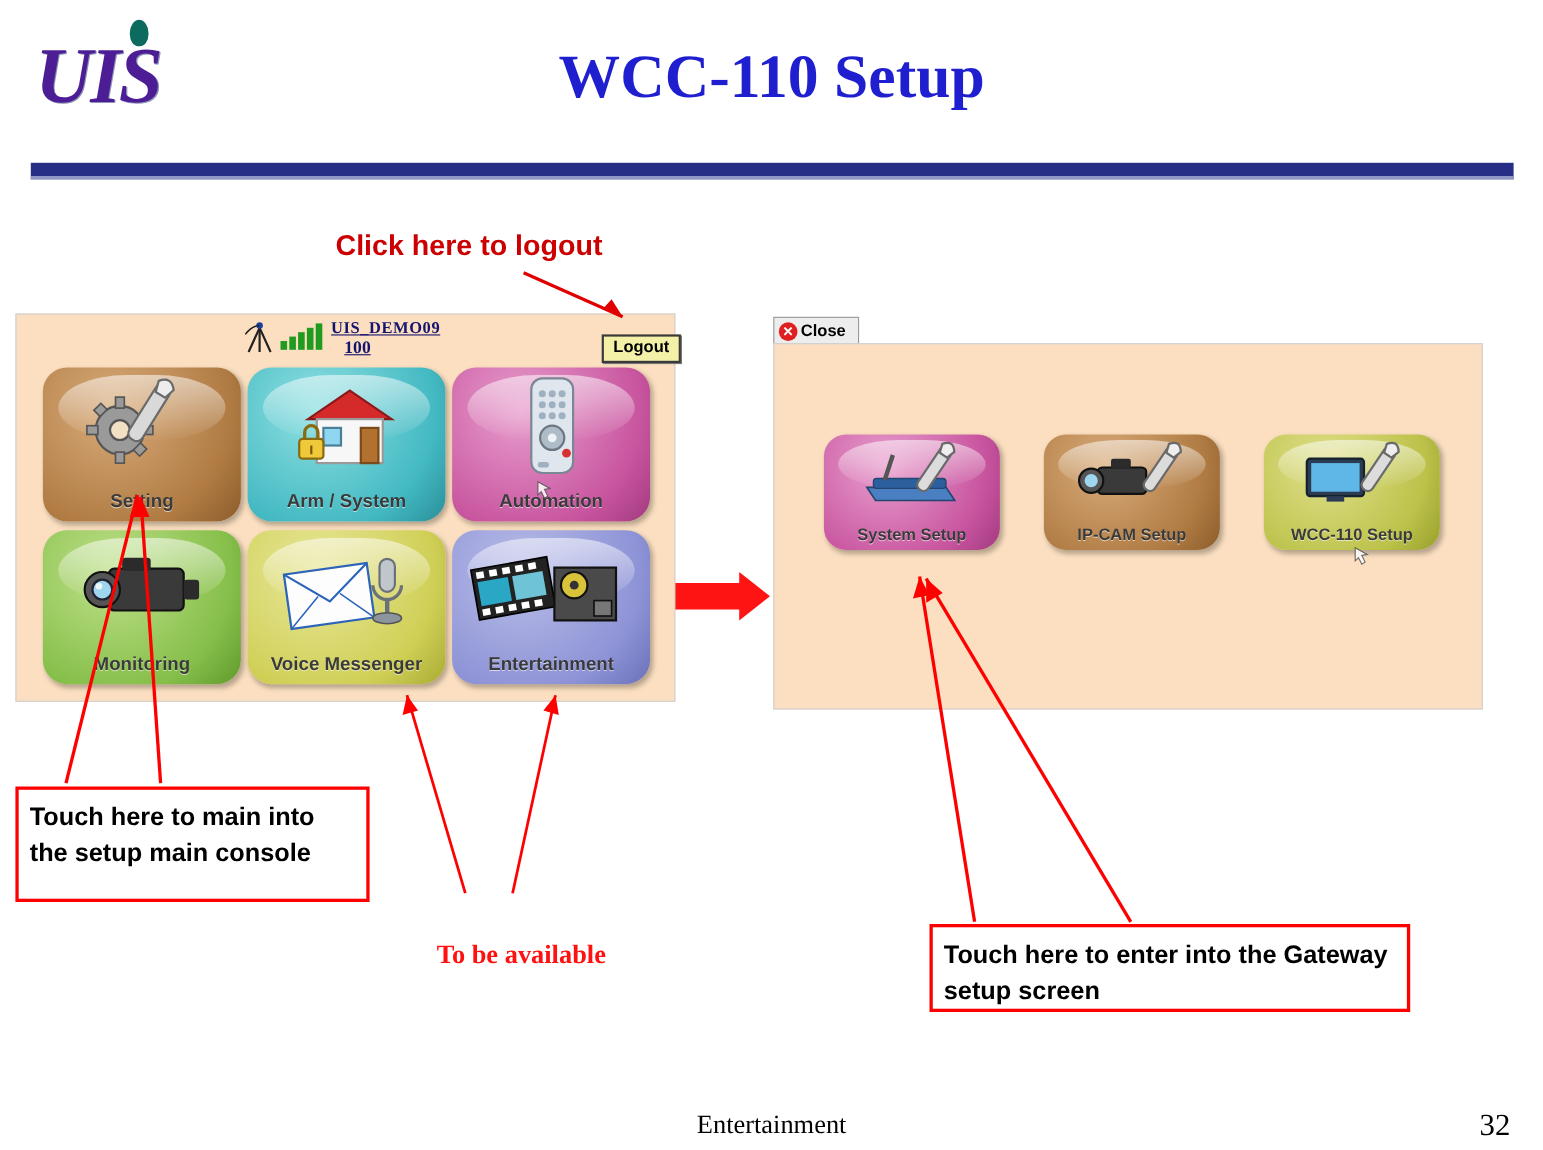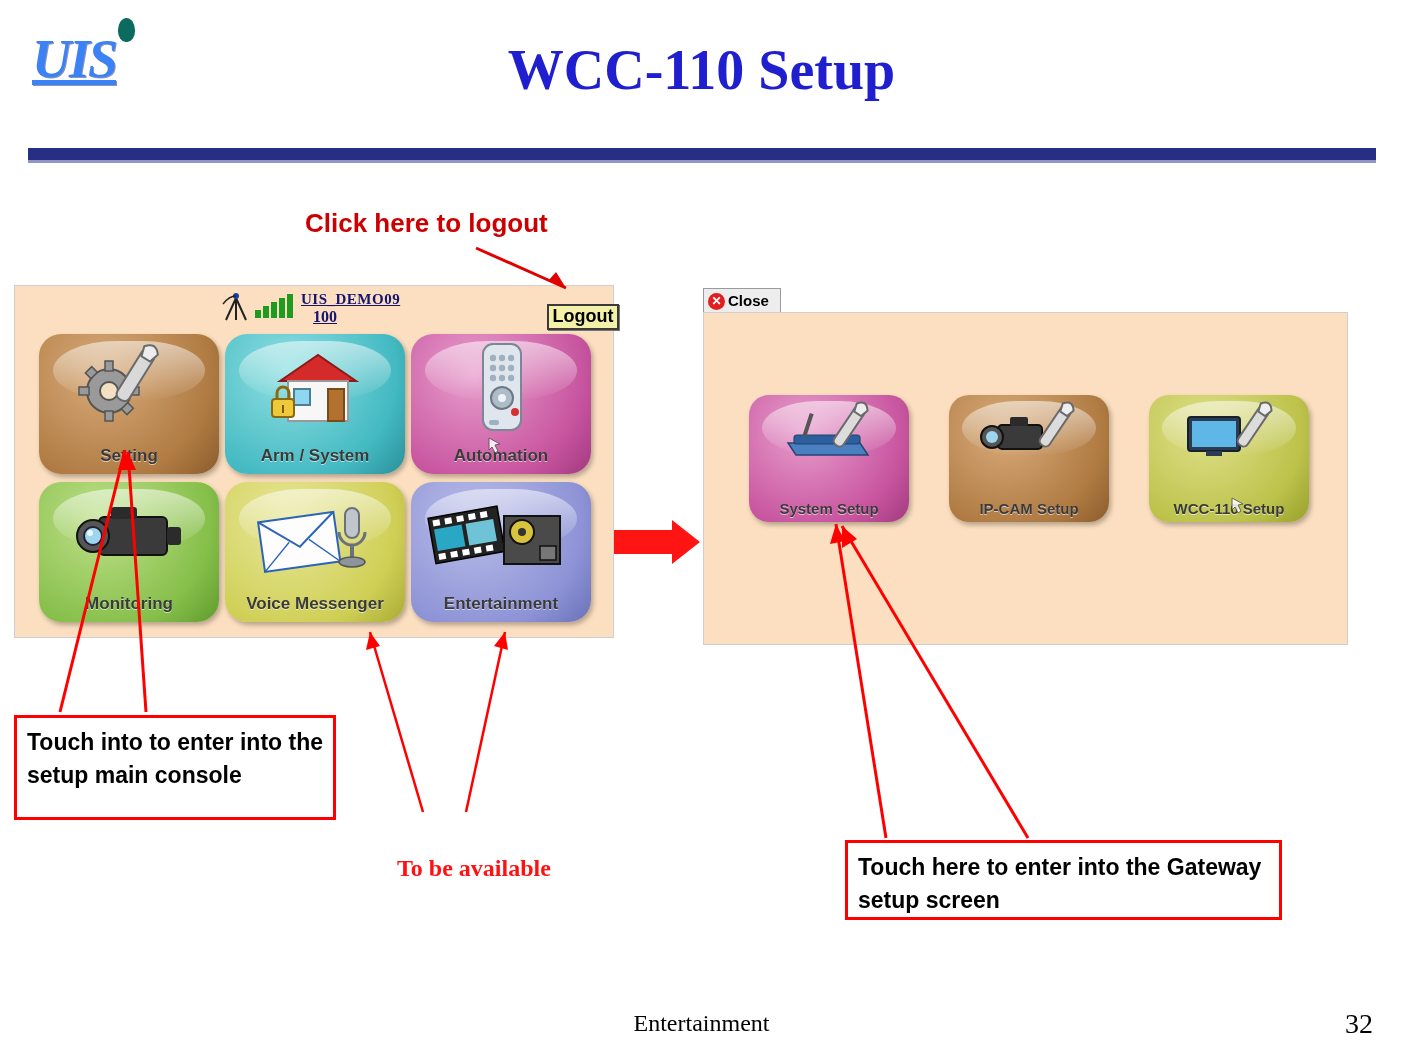--- a/index.html
+++ b/index.html
@@ -10,25 +10,24 @@
     overflow:hidden;
   }
 
   
   .logo {
     position:absolute; left:22px; top:10px; width:180px; height:110px;
   }
   .logo-text {
     font-family:"Liberation Serif", serif;
     font-weight:bold; font-style:italic;
-    font-size:54px; color:#3b82f6;
+    font-size:72px; color:#4c1d95;
     letter-spacing:-2px;
     position:absolute; left:10px; top:18px;
     text-shadow:1px 1px 0 #8d94b5;
-    text-decoration:underline;
   }
   .logo-dot {
     position:absolute; left:96px; top:8px; width:17px; height:24px;
     background:#0c6b5e; border-radius:50% 50% 45% 45%;
   }
   .page-title {
     position:absolute; left:0; top:38px; width:1403px; text-align:center;
     font-family:"Liberation Serif", serif;
     font-weight:bold; font-size:56px; color:#1f1fd0;
     letter-spacing:0px;
@@ -89,21 +88,21 @@
     color:#15156e; text-decoration:underline; letter-spacing:0.5px;
   }
   .dev-num {
     position:absolute; left:286px; top:22px;
     font-family:"Liberation Serif", serif; font-weight:bold; font-size:16px;
     color:#15156e; text-decoration:underline;margin-left:12px;
   }
   .btn-logout {
     position:absolute; left:532px; top:18px; width:68px; height:22px;
     background:#f3f0a8; border:2px solid #3a3a3a;
-    font-size:18px; font-weight:bold; color:#000;
+    font-size:15px; font-weight:bold; color:#000;
     text-align:center; line-height:20px;
     box-shadow:1px 1px 0 #777;
   }
 
   
   .tiles {
     position:absolute; left:24px; top:48px; width:562px; height:295px;
     display:grid; grid-template-columns:repeat(3, 180px);
     grid-template-rows:repeat(2, 140px);
     gap:8px 6px;
@@ -147,21 +146,21 @@
   .close-x {
     position:absolute; left:4px; top:4px; width:17px; height:17px;
     background:#e02020; border-radius:50%;
     color:#fff; font-size:12px; font-weight:bold; line-height:17px; text-align:center;
   }
   .tiles-right {
     position:absolute; left:45px; top:82px; width:560px; height:110px;
     display:grid; grid-template-columns:repeat(3, 160px);
     gap:0 40px;
   }
-  .tile-r { height:127px; border-radius:20px; position:relative; overflow:hidden;
+  .tile-r { height:105px; border-radius:20px; position:relative; overflow:hidden;
     box-shadow:2px 3px 5px rgba(0,0,0,0.28); }
   .tile-r .lbl { position:absolute; left:0; bottom:5px; width:100%; text-align:center;
     font-size:15px; font-weight:bold; color:#3a3a3a; }
   .tile-r .art { position:absolute; left:0; top:4px; width:100%; height:70px;
     display:flex; align-items:center; justify-content:center; }
 
   
   .footer-conf {
     position:absolute; left:0; top:1010px; width:1403px; text-align:center;
     font-family:"Liberation Serif", serif; font-size:24px; color:#000;
@@ -178,21 +177,21 @@
 
 <div class="logo">
   <div class="logo-dot"></div>
   <div class="logo-text">UIS</div>
 </div>
 <div class="page-title">WCC-110 Setup</div>
 <div class="title-rule"></div>
 
 <div class="ann ann-logout">Click here to logout</div>
 <div class="ann ann-avail">To be available</div>
-<div class="box-ann box-left">Touch into to enter into the setup main console</div>
+<div class="box-ann box-left">Touch here to main into the setup main console</div>
 <div class="box-ann box-right">Touch here to enter into the Gateway setup screen</div>
 
 <div class="screen screen-left">
   <div class="lcd-top">
     <div class="sig-wrap">
       <svg width="34" height="32" viewBox="0 0 34 32">
         <path d="M6 28 L16 6 L26 28" stroke="#222" stroke-width="2" fill="none"></path>
         <path d="M16 6 L16 28" stroke="#222" stroke-width="2"></path>
         <circle cx="16" cy="4" r="3" fill="#1b3fa0"></circle>
         <path d="M3 12 q6 -8 13 -8" stroke="#222" stroke-width="1.4" fill="none"></path>

